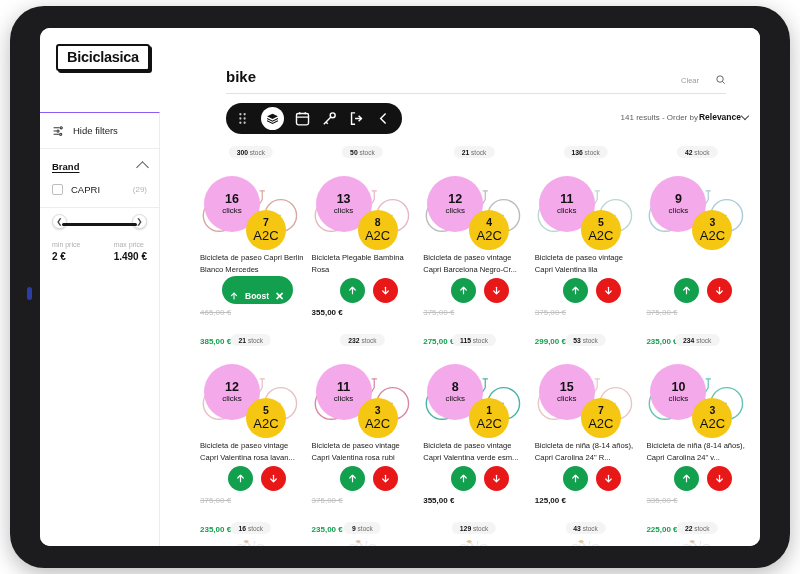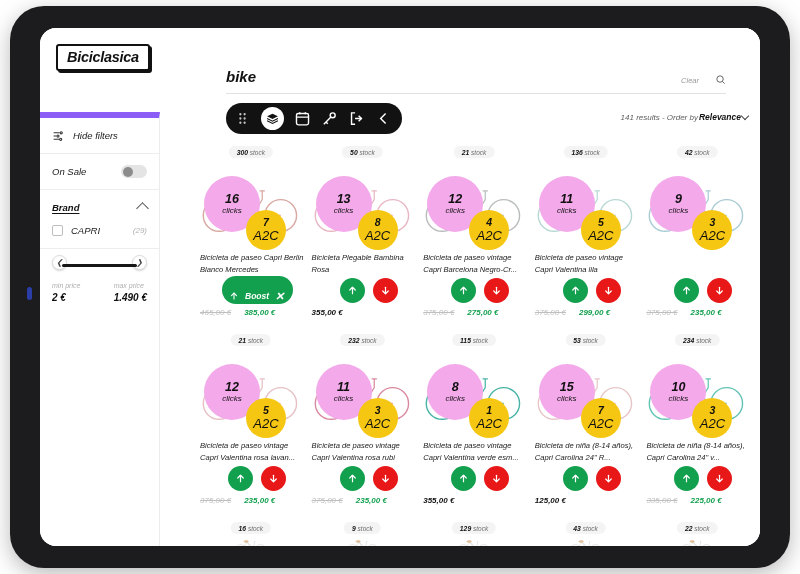--- a/index.html
+++ b/index.html
@@ -17,23 +17,22 @@
     width: 780px; height: 562px;
     background: #1c1c1e;
     border-radius: 34px;
     box-shadow: 0 6px 22px rgba(0,0,0,0.28);
   }
   #device-screen {
     position: absolute;
     left: 30px; top: 22px;
     width: 720px; height: 518px;
     background: #ffffff;
-    border-radius: 16px;
+    border-radius: 10px;
     overflow: hidden;
-    font-style: italic;
   }
   #bezel-indicator {
     position: absolute;
     left: 17px; top: 281px;
     width: 5px; height: 13px;
     border-radius: 3px;
     background: #2b3ea8;
   }
 
   
@@ -62,21 +61,21 @@
     display: flex; align-items: center; justify-content: center;
     color: #fff; font-size: 12px; line-height: 1;
     cursor: pointer;
   }
 
   
   #sidebar {
     position: absolute; left: 0; top: 84px;
     width: 120px; height: 434px;
     background: #ffffff;
-    border-top: 6px solid #8b5cf6;
+    border-top: 1px solid #8b5cf6;
     border-right: 1px solid #ececec;
   }
   .side-row {
     padding: 11px 12px;
     border-bottom: 1px solid #ededed;
     display: flex; align-items: center;
     font-size: 9.5px; color: #1a1a1a;
   }
   #hide-filters-row { gap: 8px; }
   .filter-glyph { width: 13px; height: 13px; color: #333; flex: 0 0 auto; }
@@ -242,22 +241,23 @@
     background: #13a04e; border-radius: 16px;
     height: 28px; padding: 12px 9px 0 7px;
     display: flex; align-items: center; gap: 6px;
     color: #fff; font-size: 8.5px; font-weight: bold;
     z-index: 11; cursor: pointer;
   }
   .boost-pill svg { width: 10px; height: 10px; color: #fff; }
   .boost-x { font-size: 11px; line-height: 1; }
   .price-row {
     position: absolute; left: 2px; top: 164px;
-    display: flex; align-items: baseline; gap: 13px;
+    display: flex; align-items: baseline; gap: 20px;
     font-size: 8px;
+    flex-direction: column;
   }
   .price-old { color: #bfbfbf; text-decoration: line-through; }
   .price-new { color: #13a04e; font-weight: bold; }
   .price-plain { color: #111; font-weight: bold; }
   .row3-clip { overflow: hidden; height: 30px; }
 </style>
 </head>
 <body>
 
 <div id="device-frame">
@@ -285,24 +285,20 @@
           <line x1="3" y1="7" x2="14" y2="7"></line>
             <circle cx="17" cy="7" r="2"></circle>
           <line x1="3" y1="13" x2="8" y2="13"></line>
             <circle cx="11" cy="13" r="2"></circle>
           <line x1="3" y1="19" x2="13" y2="19"></line>
             <circle cx="16" cy="19" r="2"></circle>
         </svg>
         <span>Hide filters</span>
       </div>
 
-      <div class="side-row" id="onsale-row">
-        <span>On Sale</span>
-        <div id="onsale-toggle"></div>
-      </div>
 
       <div class="section-head">
         <span class="label">Brand</span>
         <span class="chev-up"></span>
       </div>
 
       <div class="brand-option">
         <span class="cbox"></span>
         <span>CAPRI</span>
         <span class="brand-count">(29)</span>

